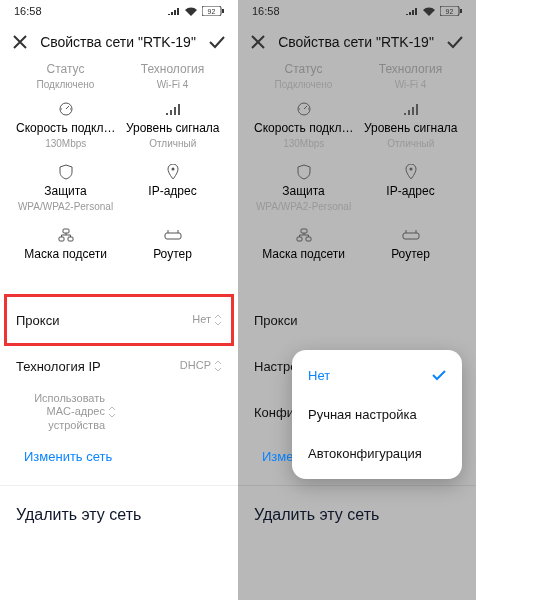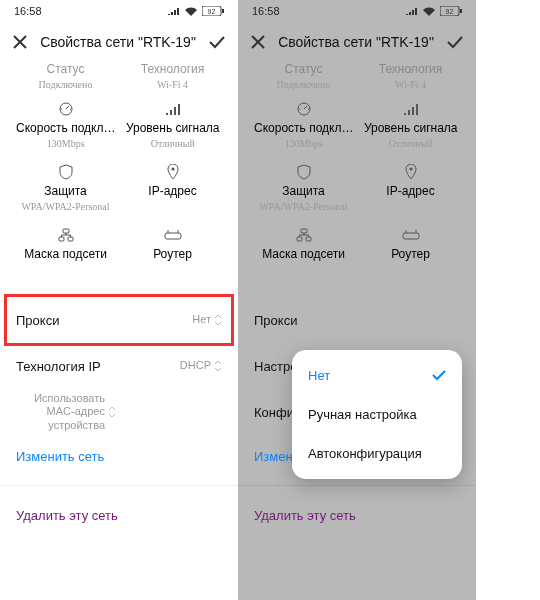--- a/index.html
+++ b/index.html
@@ -59,21 +59,20 @@
   .cell .label {
     font-size: 12px;
     color: #000000;
     white-space: nowrap;
     overflow: hidden;
     text-overflow: ellipsis;
   }
   .cell .sub {
     font-size: 10px;
     color: #999;
-    font-family: Liberation Serif, serif;
   }
   .divider { height: 1px; background: #eee; margin: 8px -16px; }
   .screen.right .divider { background: #aaa; }
   .listrow {
     display: flex;
     align-items: center;
     justify-content: space-between;
     height: 46px;
   }
   .listrow .lr-label {
@@ -84,22 +83,22 @@
   .listrow .lr-value {
     font-size: 11px;
     color: #999;
     text-align: right;
     max-width: 100px;
     line-height: 1.2;
     display: flex;
     align-items: center;
     gap: 3px;
   }
-  .link-blue { color: #0a84ff; font-size: 13px; font-weight: 500; height: 42px; display: flex; align-items: center; }
-  .link-red { color: #701a75; font-size: 13px; font-weight: 500; height: 42px; display: flex; align-items: center; }
+  .link-blue { color: #0a84ff; font-size: 13px; font-weight: 500; height: 42px; display: flex; align-items: center; margin-left: 8px; }
+  .link-red { color: #0f172a; font-size: 16px; font-weight: 500; height: 42px; display: flex; align-items: center; }
   .highlight-box {
     border: 3px solid #e33;
     margin: -3px -12px;
     padding: 0 9px;
   }
   .popup {
     position: absolute;
     right: 14px;
     top: 350px;
     width: 170px;

